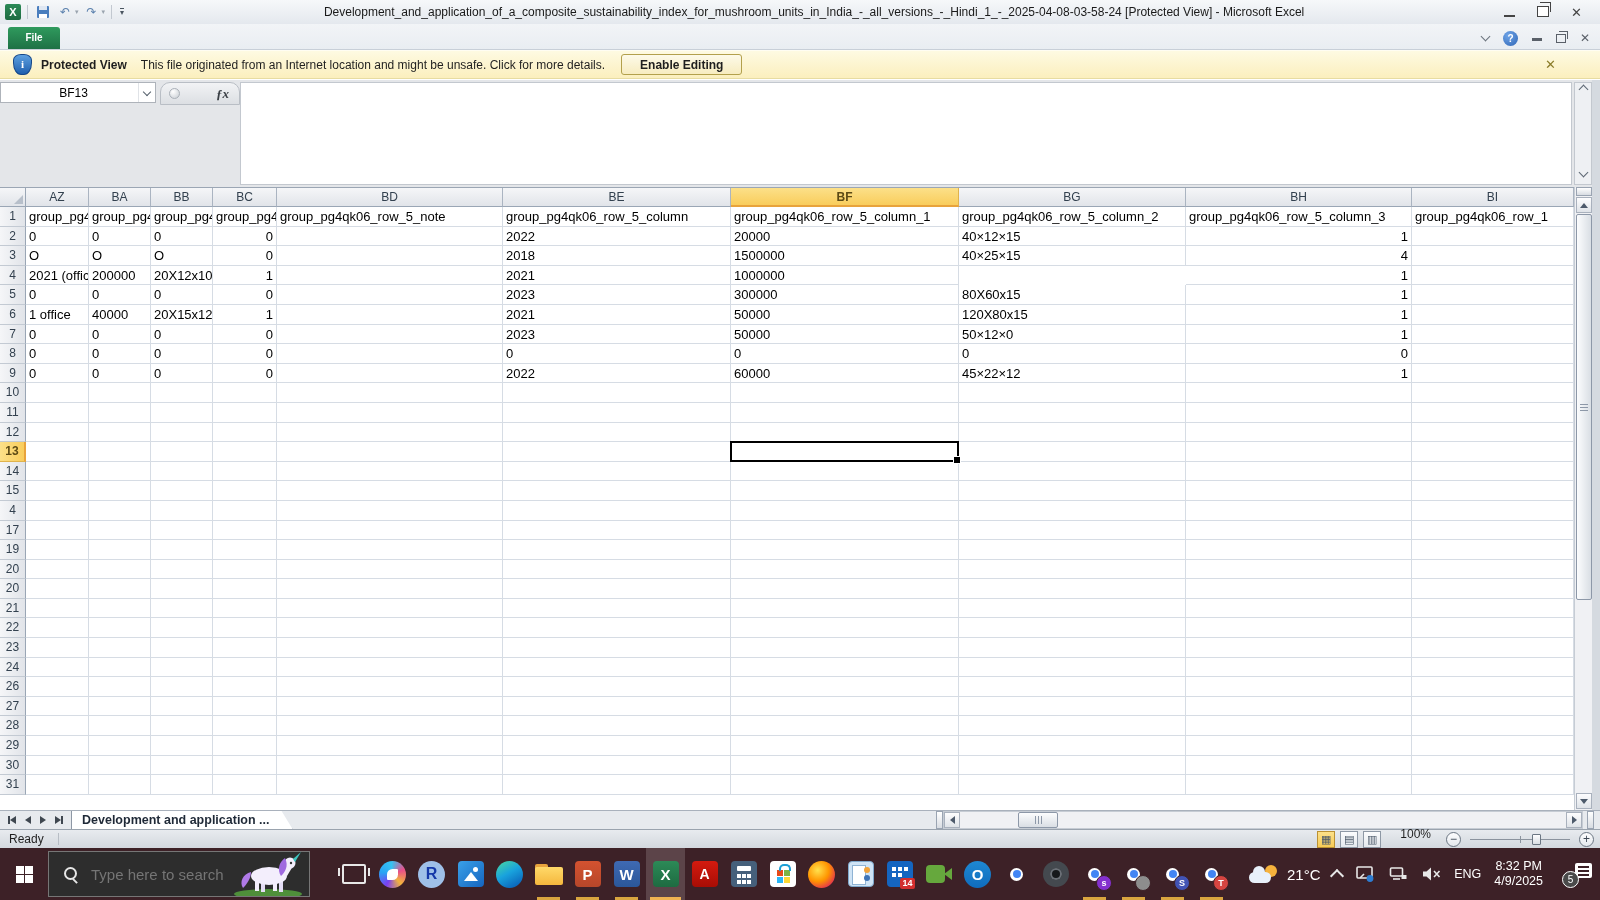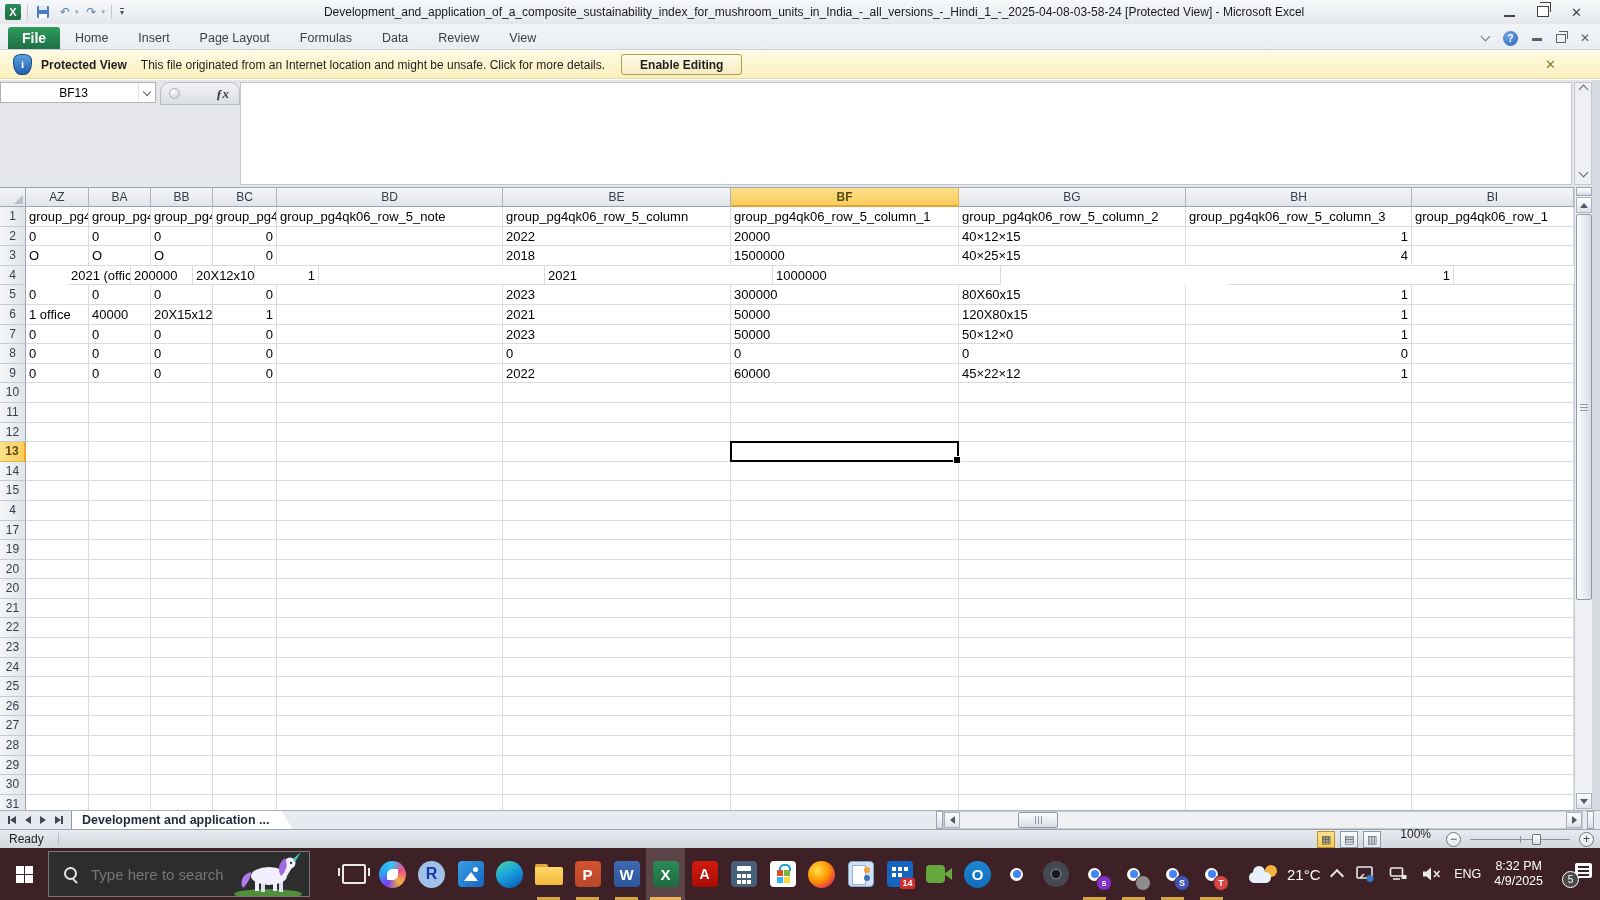--- a/index.html
+++ b/index.html
@@ -24,21 +24,21 @@
   .winctl{display:flex;align-items:center;gap:22px;padding-right:18px}
   .winctl span{color:#444;font-size:13px;line-height:13px;cursor:default}
   .ic-min{display:inline-block;width:11px;height:2px;background:#444}
   .ic-max{display:inline-block;width:10px;height:9px;border:1.5px solid #444;position:relative;background:#fff}
   .ic-max:before{content:"";position:absolute;left:2px;top:-5px;width:10px;height:9px;border:1.5px solid #444;border-bottom:none;border-left:none}
 
   
   #ribbonrow{position:absolute;left:0;top:24px;width:1600px;height:25px;
              background:linear-gradient(#f2f4f7,#e9edf2);border-bottom:1px solid #c8cfd8;display:flex;align-items:flex-end}
   .filetab{margin-left:8px;width:52px;height:22px;background:linear-gradient(#2f9a5d,#1e7145);
-           border-radius:3px 3px 0 0;color:#fff;font-size:14px;font-weight:bold;text-align:center;line-height:22px}
+           border-radius:3px 3px 0 0;color:#fff;font-size:10px;font-weight:bold;text-align:center;line-height:22px}
   .rtabs{display:flex;align-items:flex-end;height:22px}
   .rtab{padding:0 15px;font-size:12.5px;color:#3c3f44;line-height:22px}
   .ribright{margin-left:auto;display:flex;align-items:center;gap:14px;padding-right:10px;height:22px}
   .chev{display:inline-block;width:6px;height:6px;border-right:1.6px solid #6b737d;border-bottom:1.6px solid #6b737d;transform:rotate(45deg);margin-top:-3px}
   .helpbtn{width:15px;height:15px;border-radius:50%;background:radial-gradient(circle at 35% 30%,#6fa4e8,#2f66b5);
            color:#fff;font-size:10px;font-weight:bold;text-align:center;line-height:15px}
   .wb-min{display:inline-block;width:10px;height:3px;background:#5a6069;margin-bottom:-2px}
   .wb-res{display:inline-block;width:8px;height:7px;border:1.5px solid #5a6069;position:relative}
   .wb-res:before{content:"";position:absolute;left:2px;top:-4px;width:8px;height:7px;border:1.5px solid #5a6069;border-left:none;border-bottom:none}
   .wb-close{color:#5a6069;font-size:12px;font-weight:bold}
@@ -250,29 +250,20 @@
     <div class="title">Development_and_application_of_a_composite_sustainability_index_for_mushroom_units_in_India_-_all_versions_-_Hindi_1_-_2025-04-08-03-58-24  [Protected View]  -  Microsoft Excel</div>
     <div class="winctl">
       <span><i class="ic-min"></i></span>
       <span><i class="ic-max"></i></span>
       <span>✕</span>
     </div>
   </div>
 
   <div id="ribbonrow">
     <div class="filetab">File</div>
-    <div class="rtabs">
-        <span class="rtab">Home</span>
-        <span class="rtab">Insert</span>
-        <span class="rtab">Page Layout</span>
-        <span class="rtab">Formulas</span>
-        <span class="rtab">Data</span>
-        <span class="rtab">Review</span>
-        <span class="rtab">View</span>
-      </div>
     <div class="ribright">
       <span class="chev chev-down"></span>
       <span class="helpbtn">?</span>
       <span class="wb-min"></span>
       <span class="wb-res"></span>
       <span class="wb-close">✕</span>
     </div>
   </div>
 
   <div id="pvbar">
@@ -350,21 +341,21 @@
           <div class="gcell num" style="width: 64px;">0</div>
           <div class="gcell" style="width: 226px;"></div>
           <div class="gcell" style="width: 228px;">2018</div>
           <div class="gcell" style="width: 228px;">1500000</div>
           <div class="gcell" style="width: 227px;">40×25×15</div>
           <div class="gcell num" style="width: 226px;">4</div>
           <div class="gcell" style="width: 162px;"></div>
         </div>
         <div class="grow">
           <div class="rowhdr">4</div>
-          <div class="gcell" style="width: 63px; margin-left: 42px;">2021 (offic</div>
+          <div class="gcell" style="width: 63px;">2021 (offic</div>
           <div class="gcell" style="width: 62px;">200000</div>
           <div class="gcell" style="width: 62px;">20X12x10</div>
           <div class="gcell num" style="width: 64px;">1</div>
           <div class="gcell" style="width: 226px;"></div>
           <div class="gcell" style="width: 228px;">2021</div>
           <div class="gcell" style="width: 228px;">1000000</div>
           <div class="gcell" style="width: 227px; margin-top: 29px;">80X60x20</div>
           <div class="gcell num" style="width: 226px;">1</div>
           <div class="gcell" style="width: 162px;"></div>
         </div>
@@ -610,33 +601,20 @@
           <div class="gcell" style="width: 64px;"></div>
           <div class="gcell" style="width: 226px;"></div>
           <div class="gcell" style="width: 228px;"></div>
           <div class="gcell" style="width: 228px;"></div>
           <div class="gcell" style="width: 227px;"></div>
           <div class="gcell" style="width: 226px;"></div>
           <div class="gcell" style="width: 162px;"></div>
         </div>
         <div class="grow">
           <div class="rowhdr">24</div>
-          <div class="gcell" style="width: 63px;"></div>
-          <div class="gcell" style="width: 62px;"></div>
-          <div class="gcell" style="width: 62px;"></div>
-          <div class="gcell" style="width: 64px;"></div>
-          <div class="gcell" style="width: 226px;"></div>
-          <div class="gcell" style="width: 228px;"></div>
-          <div class="gcell" style="width: 228px;"></div>
-          <div class="gcell" style="width: 227px;"></div>
-          <div class="gcell" style="width: 226px;"></div>
-          <div class="gcell" style="width: 162px;"></div>
-        </div>
-        <div class="grow">
-          <div class="rowhdr">25</div>
           <div class="gcell" style="width: 63px;"></div>
           <div class="gcell" style="width: 62px;"></div>
           <div class="gcell" style="width: 62px;"></div>
           <div class="gcell" style="width: 64px;"></div>
           <div class="gcell" style="width: 226px;"></div>
           <div class="gcell" style="width: 228px;"></div>
           <div class="gcell" style="width: 228px;"></div>
           <div class="gcell" style="width: 227px;"></div>
           <div class="gcell" style="width: 226px;"></div>
           <div class="gcell" style="width: 162px;"></div>

